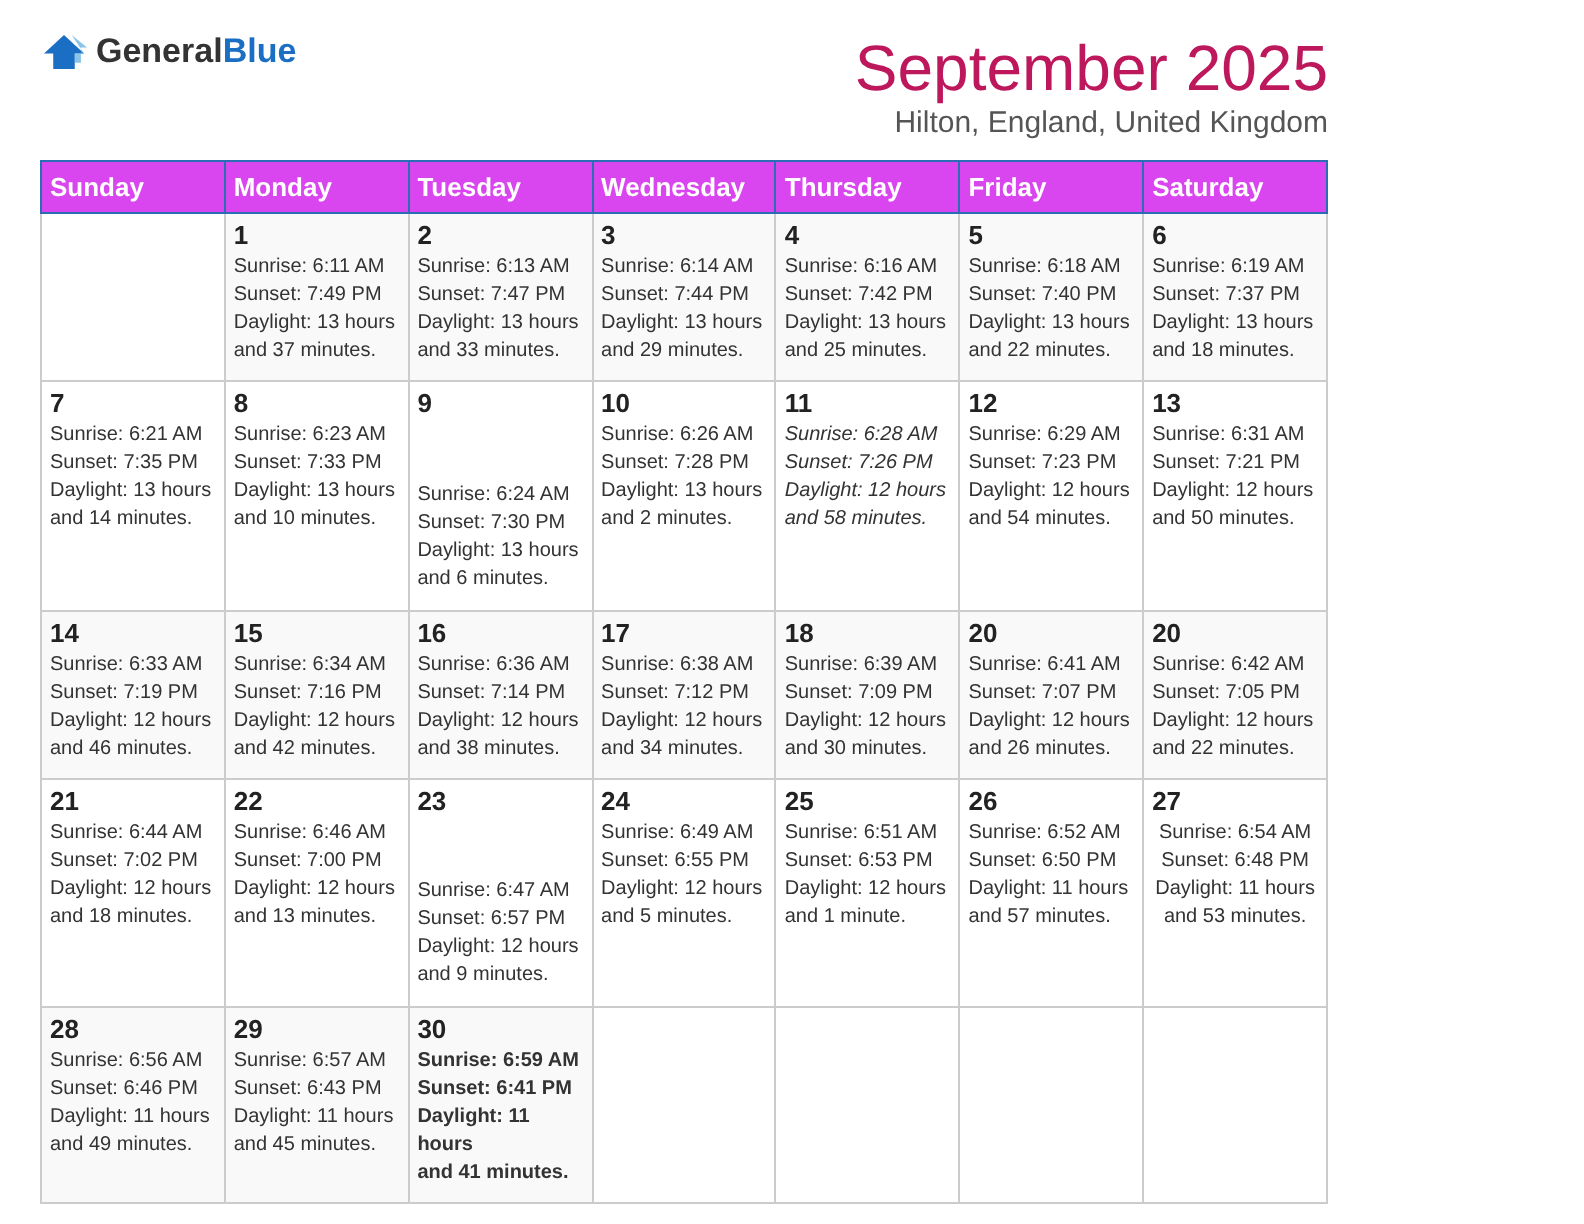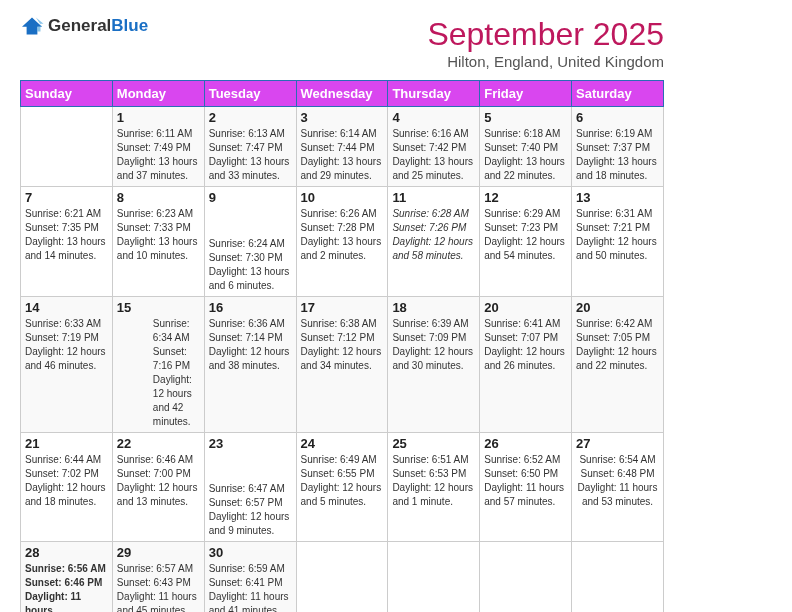--- a/index.html
+++ b/index.html
@@ -224,21 +224,21 @@
         <tr>
           <td>
             <span class="day-number">14</span>
             <div class="day-info" style="white-space: pre-line;">Sunrise: 6:33 AM
 Sunset: 7:19 PM
 Daylight: 12 hours
 and 46 minutes.</div>
           </td>
           <td>
             <span class="day-number">15</span>
-            <div class="day-info" style="white-space: pre-line; margin-left: 36px;">Sunrise: 6:34 AM
+            <div class="day-info" style="white-space: pre-line;">Sunrise: 6:34 AM
 Sunset: 7:16 PM
 Daylight: 12 hours
 and 42 minutes.</div>
           </td>
           <td>
             <span class="day-number">16</span>
             <div class="day-info" style="white-space: pre-line;">Sunrise: 6:36 AM
 Sunset: 7:14 PM
 Daylight: 12 hours
 and 38 minutes.</div>
@@ -319,35 +319,35 @@
             <span class="day-number">27</span>
             <div class="day-info" style="white-space: pre-line; text-align: center;">Sunrise: 6:54 AM
 Sunset: 6:48 PM
 Daylight: 11 hours
 and 53 minutes.</div>
           </td>
         </tr>
         <tr>
           <td>
             <span class="day-number">28</span>
-            <div class="day-info" style="white-space: pre-line; font-weight: bold;">Sunrise: 6:56 AM
+            <div class="day-info" style="white-space: pre-line;">Sunrise: 6:56 AM
 Sunset: 6:46 PM
 Daylight: 11 hours
 and 49 minutes.</div>
           </td>
           <td>
             <span class="day-number">29</span>
             <div class="day-info" style="white-space: pre-line;">Sunrise: 6:57 AM
 Sunset: 6:43 PM
 Daylight: 11 hours
 and 45 minutes.</div>
           </td>
           <td>
             <span class="day-number">30</span>
-            <div class="day-info" style="white-space: pre-line;">Sunrise: 6:59 AM
+            <div class="day-info" style="white-space: pre-line; font-weight: bold;">Sunrise: 6:59 AM
 Sunset: 6:41 PM
 Daylight: 11 hours
 and 41 minutes.</div>
           </td>
           <td class="empty-cell"></td>
           <td class="empty-cell"></td>
           <td class="empty-cell"></td>
           <td class="empty-cell"></td>
         </tr>
       </tbody>

